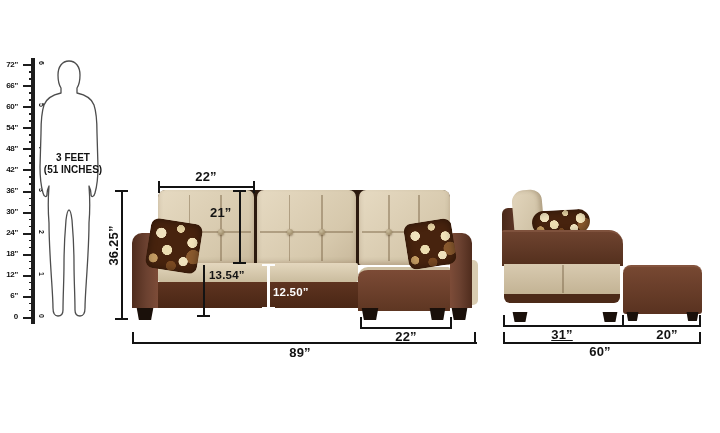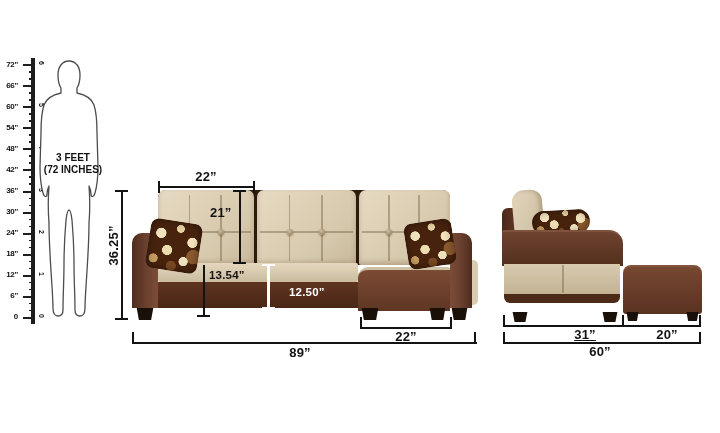--- a/index.html
+++ b/index.html
@@ -21,21 +21,21 @@
   .figure-label{position:absolute;left:40px;top:152px;width:66px;text-align:center;font-size:10px;font-weight:bold;color:#111;line-height:11.5px;z-index:3;}
   
   .dline-h{position:absolute;height:0;border-top:2.4px solid #131313;}
   .dline-v{position:absolute;width:2.4px;background:#131313;}
   .dcap-v{position:absolute;width:2.4px;background:#131313;}
   .dcap-h{position:absolute;height:2.4px;background:#131313;}
   .dlabel{position:absolute;font-size:13px;font-weight:bold;color:#131313;letter-spacing:0.2px;white-space:nowrap;}
   .dlabel.small{font-size:11.5px;}
   .dlabel.center{text-align:center;}
   .white{background:#fdfdfd;border-color:#fdfdfd;color:#fdfdfd;}
-  .dlabel.white{background:transparent;margin-left:16px;}
+  .dlabel.white{background:transparent;}
   .rot-wrap{position:absolute;display:flex;align-items:center;justify-content:center;}
   .rot-wrap .dlabel{position:static;transform:rotate(-90deg);}
   
   .front{position:absolute;left:132px;top:188px;width:346px;height:134px;}
   .side{position:absolute;left:502px;top:190px;width:200px;height:132px;}
   .back-gaps{position:absolute;left:26px;top:2px;width:292px;height:75px;background:#2c1a0f;border-radius:8px 8px 2px 2px;}
   .cushion{position:absolute;top:2px;height:75px;background:linear-gradient(135deg,var(--c-beige-light,#e6dac2),var(--c-beige,#d6c8ac) 70%,var(--c-beige-dark,#c8b89b));border-radius:7px 7px 2px 2px;box-shadow:inset 0 -3px 5px rgba(90,60,30,.25);}
   .seam-v{position:absolute;top:6%;height:88%;width:1.5px;background:rgba(120,98,66,.45);}
   .seam-h{position:absolute;left:3%;width:94%;height:1.5px;background:rgba(120,98,66,.45);}
   .button{position:absolute;width:6px;height:6px;border-radius:50%;background:radial-gradient(circle at 35% 30%,#cabc9d,#8f7c58);box-shadow:0 1px 2px rgba(70,45,20,.5);}
@@ -142,21 +142,21 @@
       C37,237 36,221 36,205 C36,189 35,173 34,161 C33,153 32,151 31,151
       C30,151 29,153 28,161 C27,173 26,189 26,205 C26,221 25,237 25,251
       C25,255 24,257 20,257 C16,257 15,254 15,249
       C15,241 14,228 13,212 C12,196 11,180 11,164 C10,152 10,140 11,127
       C10,129 9,132 9,135 C9,139 6,138 5,134 C3,127 2,118 2,108 L3,74
       C3,62 4,52 6,46 C8,40 14,36 23,34 L23,29
       C21,26 20,21 20,16 C20,8 24,2 31,2 Z"></path>
   </svg>
   <div class="figure-label">
     <div>3 FEET</div>
-    <div>(72 INCHES)</div>
+    <div>(51 INCHES)</div>
   </div>
 
   <div class="dline-v" style="left:121px;top:190px;height:130px;"></div>
   <div class="dcap-h" style="left:115px;top:190px;width:13px;"></div>
   <div class="dcap-h" style="left:115px;top:318px;width:13px;"></div>
   <div class="rot-wrap" style="left:84px;top:216px;width:58px;height:58px;">
     <span class="dlabel">36.25”</span>
   </div>
 
   <div class="front">
@@ -243,21 +243,21 @@
     <div class="foot" style="left:100px;top:122px;width:16px;height:10px;"></div>
     <div class="ottoman"></div>
     <div class="foot" style="left:124px;top:122px;width:13px;height:9px;"></div>
     <div class="foot" style="left:184px;top:122px;width:13px;height:9px;"></div>
   </div>
 
   <div class="dline-h" style="left:503px;top:325px;width:198px;"></div>
   <div class="dcap-v" style="left:503px;top:315px;height:11px;"></div>
   <div class="dcap-v" style="left:622px;top:315px;height:11px;"></div>
   <div class="dcap-v" style="left:699px;top:315px;height:11px;"></div>
-  <div class="dlabel center" style="left:555px;top:327px;width:60px;text-decoration:underline;">31”</div>
+  <div class="dlabel center" style="left:532px;top:327px;width:60px;text-decoration:underline;">31”</div>
   <div class="dlabel center" style="left:637px;top:327px;width:60px;">20”</div>
 
   <div class="dline-h" style="left:503px;top:342px;width:198px;"></div>
   <div class="dcap-v" style="left:503px;top:332px;height:12px;"></div>
   <div class="dcap-v" style="left:699px;top:332px;height:12px;"></div>
   <div class="dlabel center" style="left:570px;top:344px;width:60px;">60”</div>
 
 </div>
 
 </body></html>

